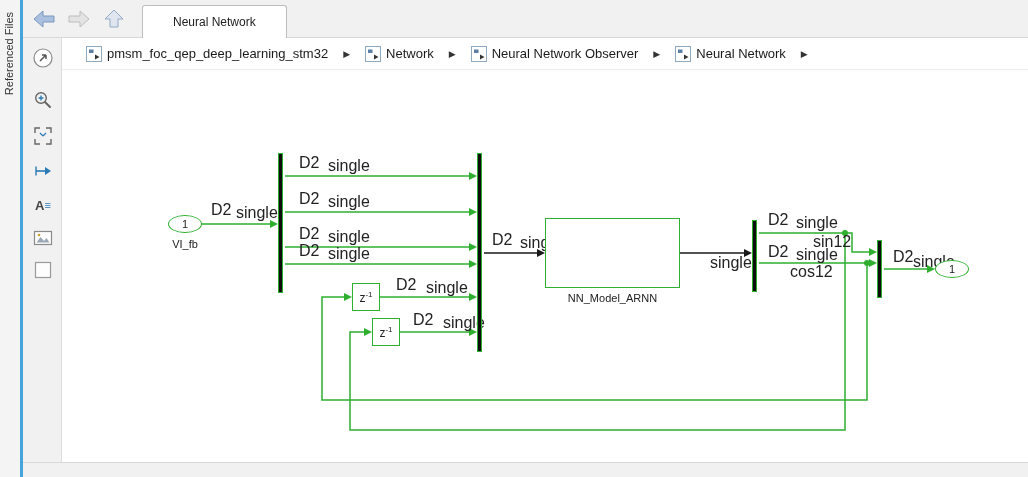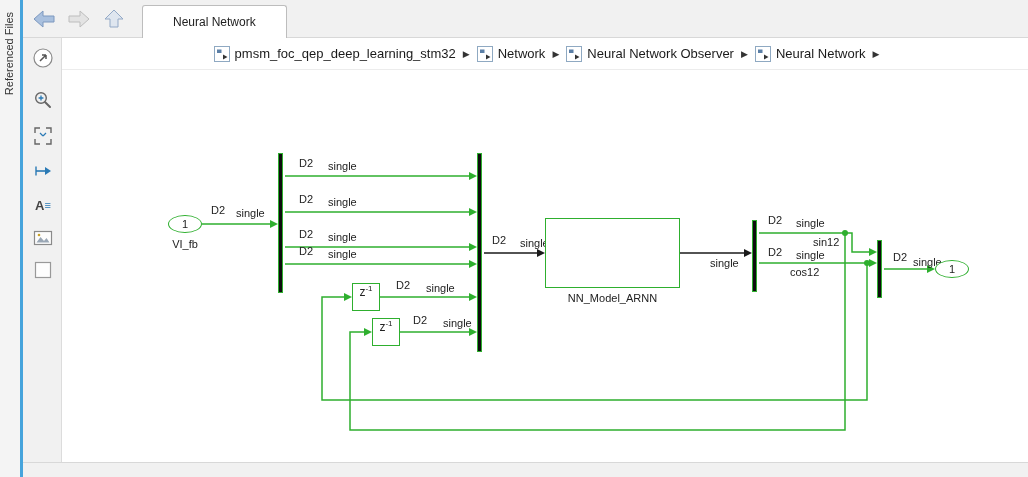--- a/index.html
+++ b/index.html
@@ -22,37 +22,37 @@
     font-size:12px; color:#222; position:relative; top:1px; }
 
   
   #toolcol { position:absolute; left:23px; top:38px; width:39px; height:439px; background:#f1f1f1;
     border-right:1px solid #dcdcdc; }
   .tool { position:absolute; left:8px; width:24px; height:24px; display:flex; align-items:center;
     justify-content:center; }
 
   
   #crumbbar { position:absolute; left:62px; top:38px; width:966px; height:32px; background:#fff;
-    border-bottom:1px solid #ececec; display:flex; align-items:center; padding-left:5px; gap:5px;justify-content:center; }
+    border-bottom:1px solid #ececec; display:flex; align-items:center; padding-left:24px; gap:13px; }
   .crumb-item { display:flex; align-items:center; gap:5px; font-size:13px; color:#1a1a1a; white-space:nowrap; }
   .crumb-sep { font-size:9px; color:#333; padding:0 2px; }
   .bicon { width:16px; height:16px; display:inline-block; }
 
   
   #canvas { position:absolute; left:62px; top:70px; width:966px; height:392px; background:#fff; }
   #bottombar { position:absolute; left:23px; top:462px; width:1005px; height:15px; background:#f1f1f1;
     border-top:1px solid #d8d8d8; }
 
   
-  .lbl { position:absolute; font-size:11px; color:#222; z-index:2; white-space:nowrap; line-height:12px; }
+  .lbl { position:absolute; font-size:16px; color:#222; z-index:2; white-space:nowrap; line-height:12px; }
   .bar { position:absolute; width:5px; background:#0d0d0d; border:1px solid #2eaf2e; z-index:4; }
   .oval { position:absolute; width:34px; height:18px; background:#fff; border:1.4px solid #2eaf2e;
     border-radius:50%; display:flex; align-items:center; justify-content:center; font-size:11px; color:#222; z-index:3; }
   .delay { position:absolute; width:28px; height:28px; background:#fff; border:1.5px solid #2eaf2e;
-    display:flex; justify-content:center; font-size:12px; color:#222; z-index:3; }
+    display:flex; align-items:center; justify-content:center; font-size:12px; color:#222; z-index:3; }
   .delay sup { font-size:8px; }
   #nn-block { position:absolute; left:545px; top:218px; width:135px; height:70px; background:#fff;
     border:1.6px solid #2eaf2e; z-index:3; }
   .blk-caption { position:absolute; font-size:11px; color:#222; text-align:center; z-index:2; }
   #wires { position:absolute; left:0; top:0; z-index:1; pointer-events:none; }
 </style>
 </head>
 <body>
 
 <div id="app">

